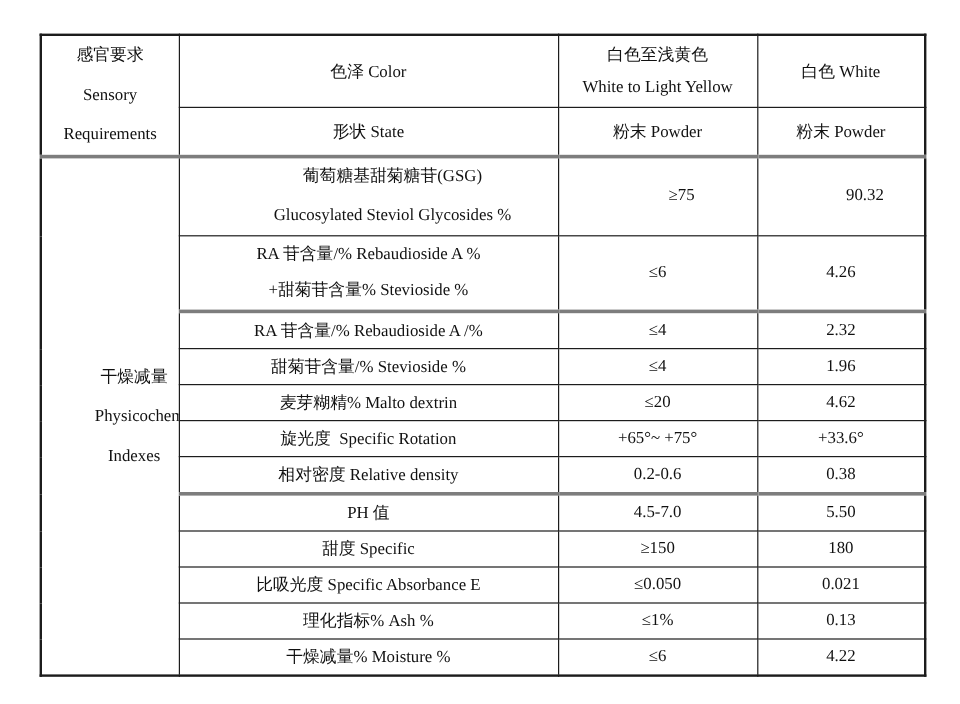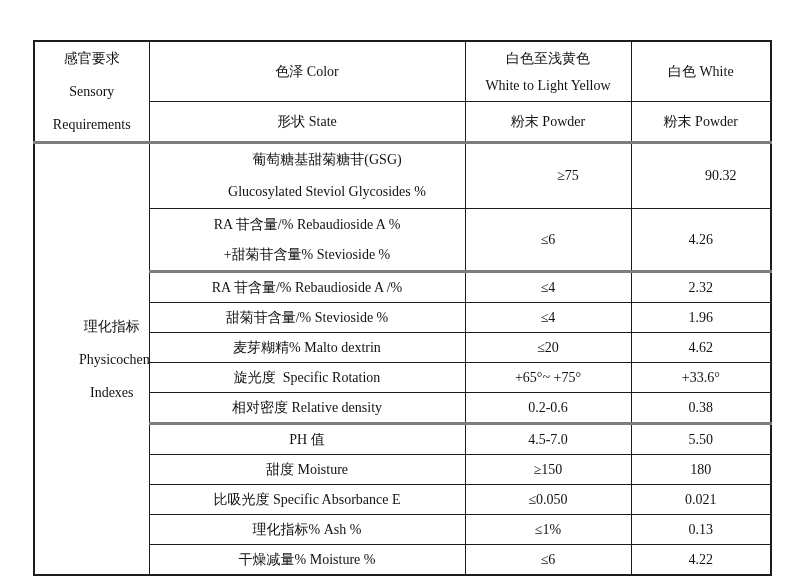--- a/index.html
+++ b/index.html
@@ -1,21 +1,21 @@
 <!DOCTYPE html>
 <html><head>
 <meta charset="utf-8">
 <style>
   html,body{margin:0;padding:0;}
   body{
     width:800px;height:587px;position:relative;background:#ffffff;
     font-family:"Liberation Serif","DejaVu Serif",serif;color:#111111;
     -webkit-font-smoothing:antialiased;
   }
-  .sheet{position:absolute;left:33px;top:40px;border-radius:15px;}
+  .sheet{position:absolute;left:33px;top:28px;border-radius:15px;}
   table.spec{
     border-collapse:collapse;table-layout:fixed;width:737px;
     border:2px solid #1c1c1c;
   }
   td{
     border:1px solid #1c1c1c;
     text-align:center;vertical-align:middle;
     font-size:14px;padding:0 4px;overflow:hidden;
   }
   tr.gray-top td{border-top:3px solid #7d7d7d;}
@@ -72,21 +72,21 @@
         <span>粉末 Powder</span>
       </td>
       <td class="result-cell">
         <span>粉末 Powder</span>
       </td>
     </tr>
 
     <tr class="r3 gray-top">
       <td rowspan="12" class="group-cell">
         <div class="lines">
-          <span>理化指标</span>
+          <span>干燥减量</span>
           <span>Physicochemical</span>
           <span>Indexes</span>
         </div>
       </td>
       <td class="name-cell">
         <div class="lines">
           <span>葡萄糖基甜菊糖苷(GSG)</span>
           <span>Glucosylated Steviol Glycosides %</span>
         </div>
       </td>
@@ -172,21 +172,21 @@
       </td>
       <td class="spec-cell">
         <span>4.5-7.0</span>
       </td>
       <td class="result-cell">
         <span>5.50</span>
       </td>
     </tr>
     <tr class="rs">
       <td class="name-cell">
-        <span>甜度 Moisture</span>
+        <span>甜度 Specific</span>
       </td>
       <td class="spec-cell">
         <span>≥150</span>
       </td>
       <td class="result-cell">
         <span>180</span>
       </td>
     </tr>
     <tr class="rs">
       <td class="name-cell">

